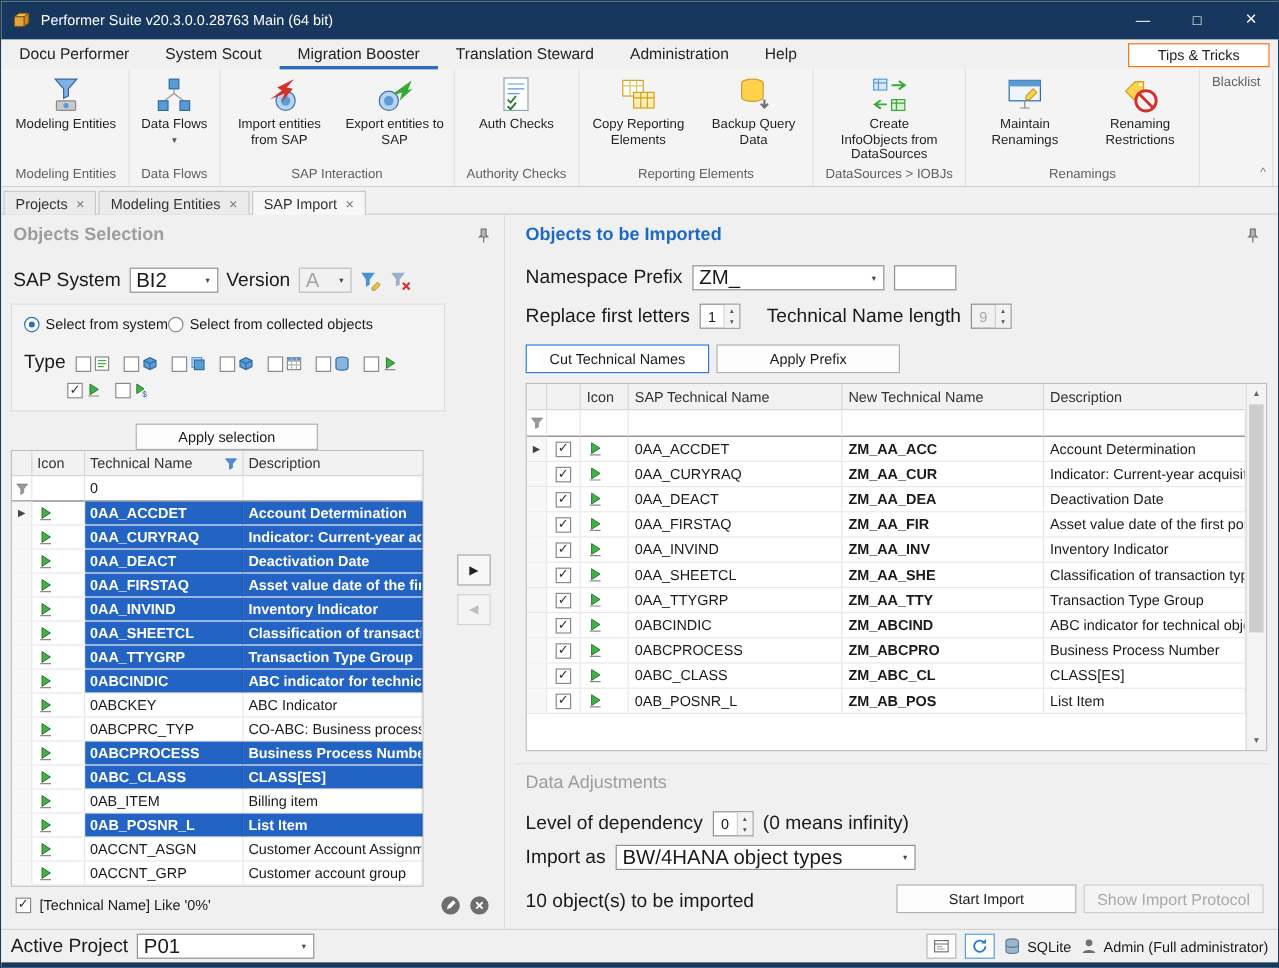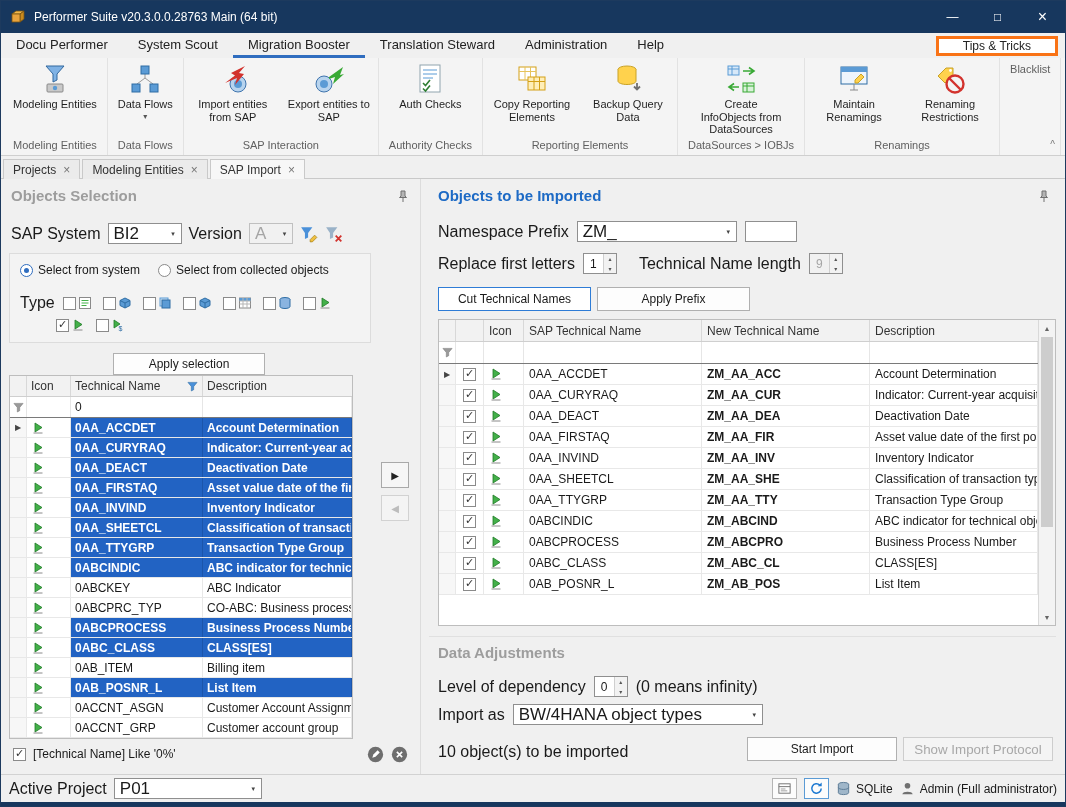--- a/index.html
+++ b/index.html
@@ -13,21 +13,21 @@
   .title{margin-left:8px;font-size:12px;white-space:nowrap}
   .wctrls{margin-left:auto;display:flex;height:100%}
   .wc{width:45px;height:100%;display:flex;align-items:center;justify-content:center;font-size:12px;color:#fff}
   .wc.close{font-size:16px}
 
   
   .menubar{position:absolute;top:32px;left:0;right:0;height:25px;display:flex;align-items:stretch;background:#f0f0f0}
   .mitems{display:flex}
   .mitem{padding:0 15px;display:flex;align-items:center;font-size:13px;color:#222;border-bottom:3px solid transparent;white-space:nowrap}
   .mitem.active{border-bottom-color:#2f6dbf}
-  .tips{margin-left:auto;margin-right:7px;align-self:center;height:20px;padding:0 24px;background:#fff;border:3px solid #f97316;font:12px "Liberation Sans",sans-serif;color:#222;white-space:nowrap}
+  .tips{margin-left:auto;margin-right:7px;align-self:center;height:20px;padding:0 24px;background:#fff;border:1px solid #f97316;font:12px "Liberation Sans",sans-serif;color:#222;white-space:nowrap}
 
   
   .ribbon{position:absolute;top:57px;left:0;right:0;height:98px;background:#f4f4f4;border-bottom:1px solid #cfcfcf;display:flex;align-items:stretch;padding-left:2px}
   .rgroup{display:flex;flex-direction:column;border-right:1px solid #e2e2e2;padding:2px 2px 0}
   .ritems{flex:1;display:flex;justify-content:center;gap:2px}
   .ritem{min-width:64px;max-width:94px;padding:3px 4px 0;display:flex;flex-direction:column;align-items:center;font-size:11px;line-height:1.15;text-align:center;color:#1f1f1f}
   .ric{width:32px;height:32px;margin-bottom:3px;flex:none}
   .ric svg{width:100%;height:100%}
   .rdrop{color:#555;font-size:8px;margin-top:1px}
   .rcap{height:19px;font-size:11px;color:#5f5f5f;text-align:center;padding:3px 8px 0;white-space:nowrap}
@@ -54,21 +54,21 @@
   .combo .cv{flex:1;padding:0 5px;font-size:17px;overflow:hidden;white-space:nowrap}
   .combo .ca{width:15px;text-align:center;font-size:7px;color:#444;flex:none}
   .combo.disabled{background:#f1f1f1;border-color:#c0c0c0}
   .combo.disabled .cv{color:#a5a5a5}
   .w74{width:74px}.w44{width:44px}.w160{width:160px}.w250{width:250px}
   .ibtn{width:18px;height:18px;display:inline-flex}
   .ibtn svg{width:100%;height:100%}
 
   .sysrow{position:absolute;top:44px;left:10px;display:flex;align-items:center;gap:7px}
   .groupbox{position:absolute;top:74px;left:8px;width:362px;height:90px;border:1px solid #dcdcdc;background:#f3f3f3}
-  .radios{position:absolute;top:9px;left:10px;display:flex;gap:18px;align-items:center}
+  .radios{position:absolute;top:9px;left:10px;display:flex;align-items:center}
   .radio{display:flex;align-items:center;gap:5px;font-size:12px}
   .rdot{width:13px;height:13px;border:1px solid #8a8a8a;border-radius:50%;background:#fff;position:relative;flex:none}
   .rdot.sel{border-color:#2f6dbf}
   .rdot.sel::after{content:"";position:absolute;left:3px;top:3px;width:5px;height:5px;border-radius:50%;background:#2f6dbf}
   .typerow{position:absolute;top:40px;left:10px;display:flex;align-items:center;gap:8px}
   .typerow.row2{top:64px;left:46px}
   .typeitems{display:flex;gap:11px;align-items:center}
   .tpair{display:flex;align-items:center;gap:2px}
   .cb{width:13px;height:13px;border:1px solid #8a8a8a;background:#fff;display:inline-flex;align-items:center;justify-content:center;font-size:11px;color:#333;flex:none}
   .cb.checked::after{content:"✓";margin-top:-1px}
@@ -142,21 +142,21 @@
   .rrow .rc{border-right:1px solid #e8e8e8;color:#1a1a1a}
   .rrow .rc.ind{background:#f7f7f7;font-size:8px;color:#444}
   .rrow .rc.new{font-weight:bold}
   .rscroll{position:absolute;top:0;right:0;bottom:0;width:17px;background:#f3f3f3;border-left:1px solid #d9d9d9}
   .sarr{position:absolute;left:0;right:0;height:16px;display:flex;align-items:center;justify-content:center;font-size:7px;color:#666}
   .sarr.up{top:0}.sarr.down{bottom:0}
   .sthumb{position:absolute;left:2px;right:2px;top:17px;height:190px;background:#cdcdcd}
 
   
   .hdiv{position:absolute;top:457px;left:8px;right:9px;border-top:1px solid #e0e0e0}
-  .adjtitle{position:absolute;top:465px;left:17px;font-size:15px;font-weight:bold;color:#9d9d9d;white-space:nowrap}
+  .adjtitle{position:absolute;top:465px;left:17px;font-size:15px;font-weight:normal;color:#9d9d9d;white-space:nowrap}
   .deprow{position:absolute;top:497px;left:17px;display:flex;align-items:center;gap:8px}
   .improw{position:absolute;top:525px;left:17px;display:flex;align-items:center;gap:8px}
   .sumrow{position:absolute;top:558px;left:17px;right:12px;display:flex;align-items:flex-end}
   .startbtn{margin-left:auto;width:150px;height:24px}
   .protbtn{margin-left:6px;width:150px;height:24px;color:#a8a8a8;border:1px solid #cdcdcd;background:#f4f4f4}
 
   
   .statusbar{position:absolute;left:0;right:0;bottom:4px;height:28px;background:#f0f0f0;border-top:1px solid #d2d2d2;display:flex;align-items:center;gap:7px;padding:0 8px;font-size:12px}
   .sb-combo{width:148px}
   .sbtn{width:25px;height:21px;border:1px solid #b5b5b5;background:#fcfcfc;display:flex;align-items:center;justify-content:center;flex:none}

